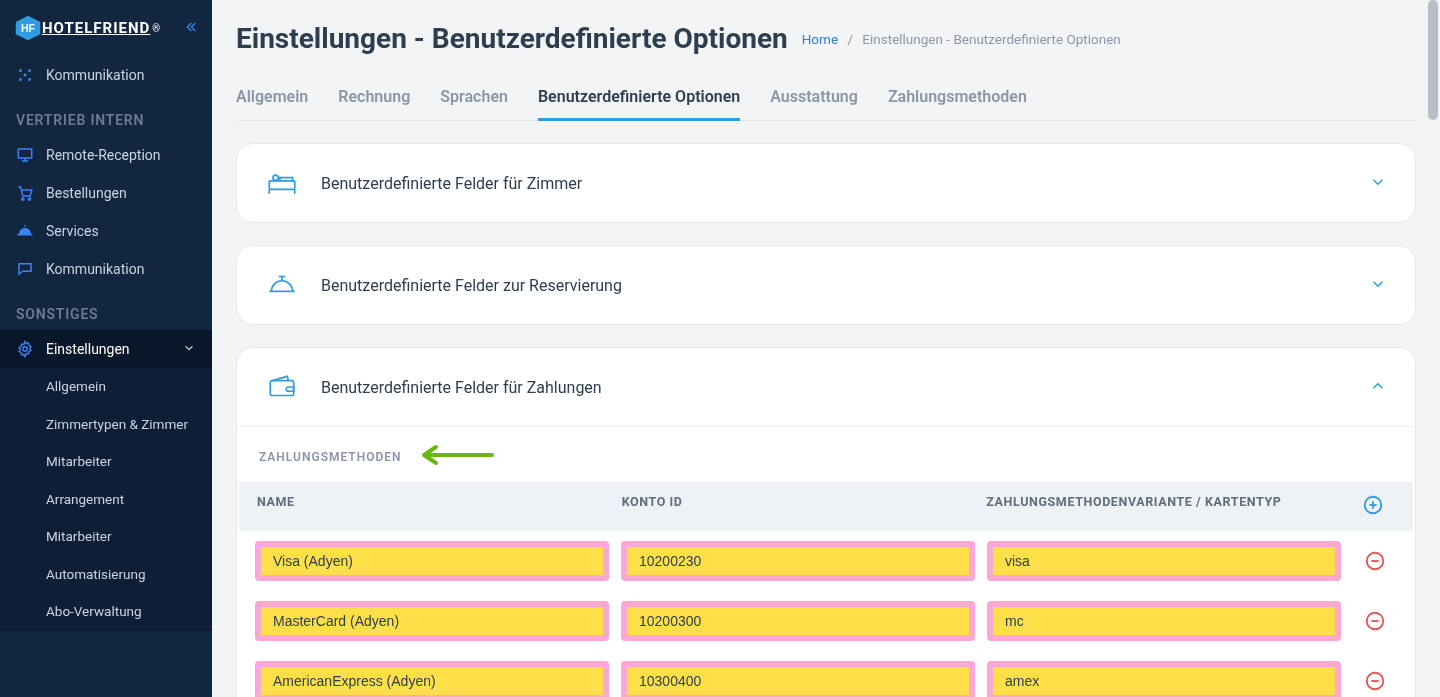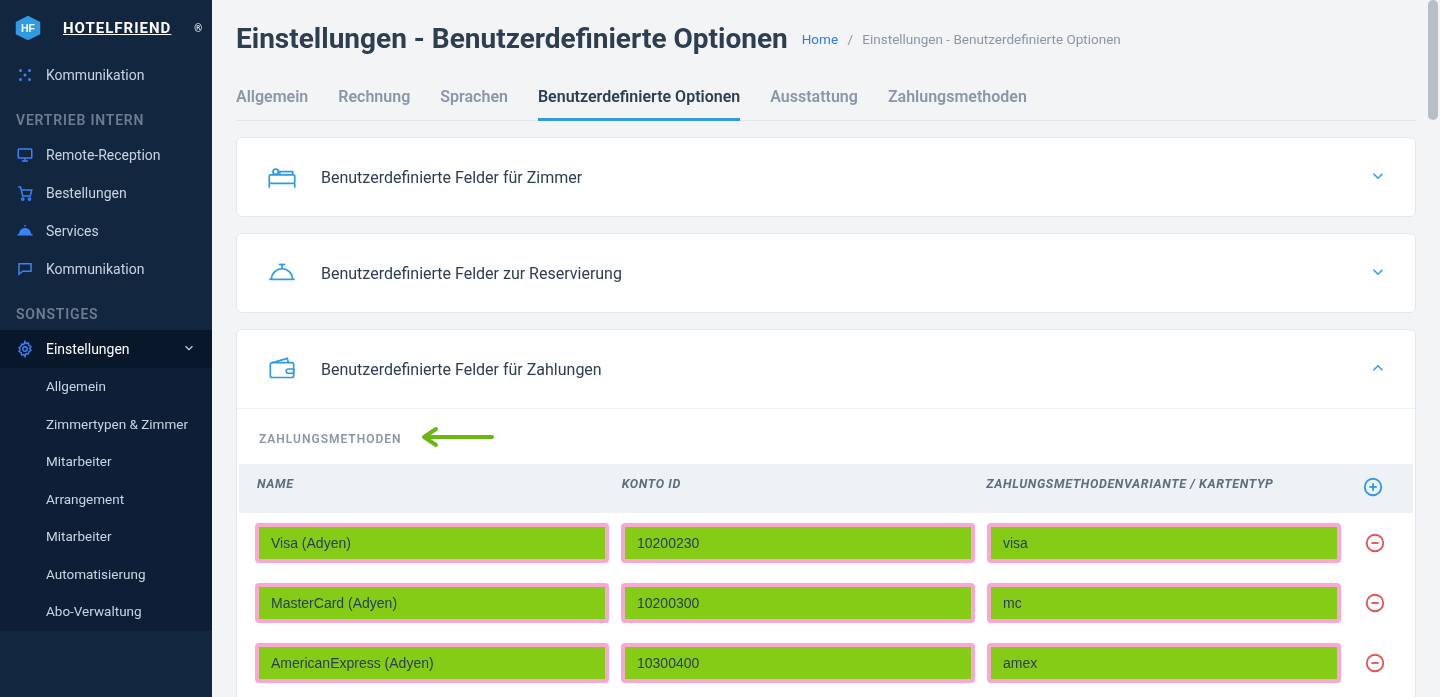--- a/index.html
+++ b/index.html
@@ -1,20 +1,20 @@
 <!DOCTYPE html>
 <html><head>
   <meta charset="utf-8">
   <style>
     * { box-sizing: border-box; margin: 0; padding: 0; }
     html, body { height: 100%; font-family: -apple-system, BlinkMacSystemFont, "Segoe UI", Roboto, Arial, sans-serif; font-size: 14px; background: #f3f4f6; color: #2c3e50; overflow: hidden; }
     .app { display: flex; height: 697px; width: 1440px; }
     
     .sidebar { width: 212px; background: #12263f; color: #c9d4e2; display: flex; flex-direction: column; overflow-y: auto; }
-    .brand { display: flex; align-items: center; gap: 21px; padding: 14px 14px 14px 14px; color: #fff; }
+    .brand { display: flex; align-items: center; gap: 0; padding: 14px 14px 14px 14px; color: #fff; }
     .brand-logo { width: 28px; height: 28px; }
     .brand-text { font-weight: 700; letter-spacing: 1px; font-size: 15px; text-decoration: underline; }
     .brand-trademark { font-size: 10px; vertical-align: super; margin-left: 2px; }
     .brand-collapse { margin-left: auto; color: #3b82f6; cursor: pointer; }
     .nav-section-label { padding: 18px 16px 8px; font-size: 14px; letter-spacing: 0.8px; color: #6b7c93; font-weight: 600; text-transform: uppercase; }
     .nav-item { display: flex; align-items: center; gap: 12px; padding: 10px 16px; color: #c9d4e2; cursor: pointer; }
     .nav-item.active { background: #09172b; color: #fff; }
     .nav-item .icon { width: 18px; height: 18px; display: inline-flex; align-items: center; justify-content: center; color: #3b82f6; flex-shrink: 0; }
     .nav-item .nav-caret { margin-left: auto; color: #c9d4e2; }
     .subnav { background: #0e1e36; }
@@ -26,35 +26,35 @@
     .page-head { display: flex; align-items: center; gap: 14px; flex-wrap: wrap; }
     .page-title { font-size: 28px; font-weight: 700; color: #2c3e50; }
     .breadcrumb { color: #8a97a8; font-size: 13.5px; }
     .breadcrumb a { color: #2f7de1; text-decoration: none; margin-top: 41px; }
     .breadcrumb .sep { margin: 0 6px; }
     .tabs { display: flex; gap: 30px; margin-top: 22px; border-bottom: 1px solid #e1e6ec; }
     .tab { padding: 10px 0 14px; color: #8a97a8; font-size: 16px; font-weight: 600; cursor: pointer; position: relative; }
     .tab.active { color: #2c3e50; }
     .tab.active::after { content: ""; position: absolute; left: 0; right: 0; bottom: -1px; height: 3px; background: #2f9ce1; }
 
-    .panel { background: #fff; border: 1px solid #e4e8ee; border-radius: 6px; margin-top: 16px; }
+    .panel { background: #fff; border: 1px solid #e4e8ee; border-radius: 17px; margin-top: 22px; }
     .panel-head { display: flex; align-items: center; gap: 22px; padding: 22px 28px; cursor: pointer; }
     .panel-icon { width: 34px; height: 34px; color: #2f9ce1; display: inline-flex; align-items: center; justify-content: center; }
     .panel-title { font-size: 16px; color: #2c3e50; }
     .panel-caret { margin-left: auto; color: #2f9ce1; }
     .panel-body { border-top: 1px solid #eef1f5; padding: 0 0 10px; }
 
     .subheader-row { display: flex; align-items: center; gap: 14px; padding: 16px 22px 12px; }
     .subheader { font-size: 12px; letter-spacing: 1px; color: #8a97a8; font-weight: 600; text-transform: uppercase; }
     .annot-arrow { color: #6ab70f; }
 
-    .grid-head { display: grid; grid-template-columns: 1fr 1fr 1fr 44px; gap: 12px; padding: 12px 18px; background: #eef1f5; color: #5f6d7e; font-size: 12.5px; font-weight: 700; letter-spacing: 0.6px; margin: 0 2px; font-style: italic; }
+    .grid-head { display: grid; grid-template-columns: 1fr 1fr 1fr 44px; gap: 12px; padding: 12px 18px; background: #eef1f5; color: #5f6d7e; font-size: 12.5px; font-weight: 700; letter-spacing: 0.6px; margin: 0 2px; }
     .grid-head .addbtn { justify-self: center; align-self: center; cursor: pointer; color: #2f9ce1; }
     .grid-row { display: grid; grid-template-columns: 1fr 1fr 1fr 44px; gap: 12px; padding: 10px 18px; align-items: center; }
-    .grid-row input { width: 100%; height: 40px; border: 4px solid #f9a8d4; border-radius: 4px; padding: 0 12px; font-size: 14px; color: #2c3e50; background: #84cc16; }
+    .grid-row input { width: 100%; height: 40px; border: 6px solid #f9a8d4; border-radius: 4px; padding: 0 12px; font-size: 14px; color: #2c3e50; background: #fde047; }
     .row-remove { display: inline-flex; width: 22px; height: 22px; justify-self: center; cursor: pointer; color: #e55353; }
 
     
     .scrollbar-track { position: absolute; top: 0; right: 0; width: 14px; height: 100%; background: #f3f4f6; }
     .scrollbar-thumb { position: absolute; top: 0; right: 2px; width: 10px; height: 120px; background: #b8bec6; border-radius: 6px; }
   </style>
 </head>
 <body>
 
 <div class="app">

